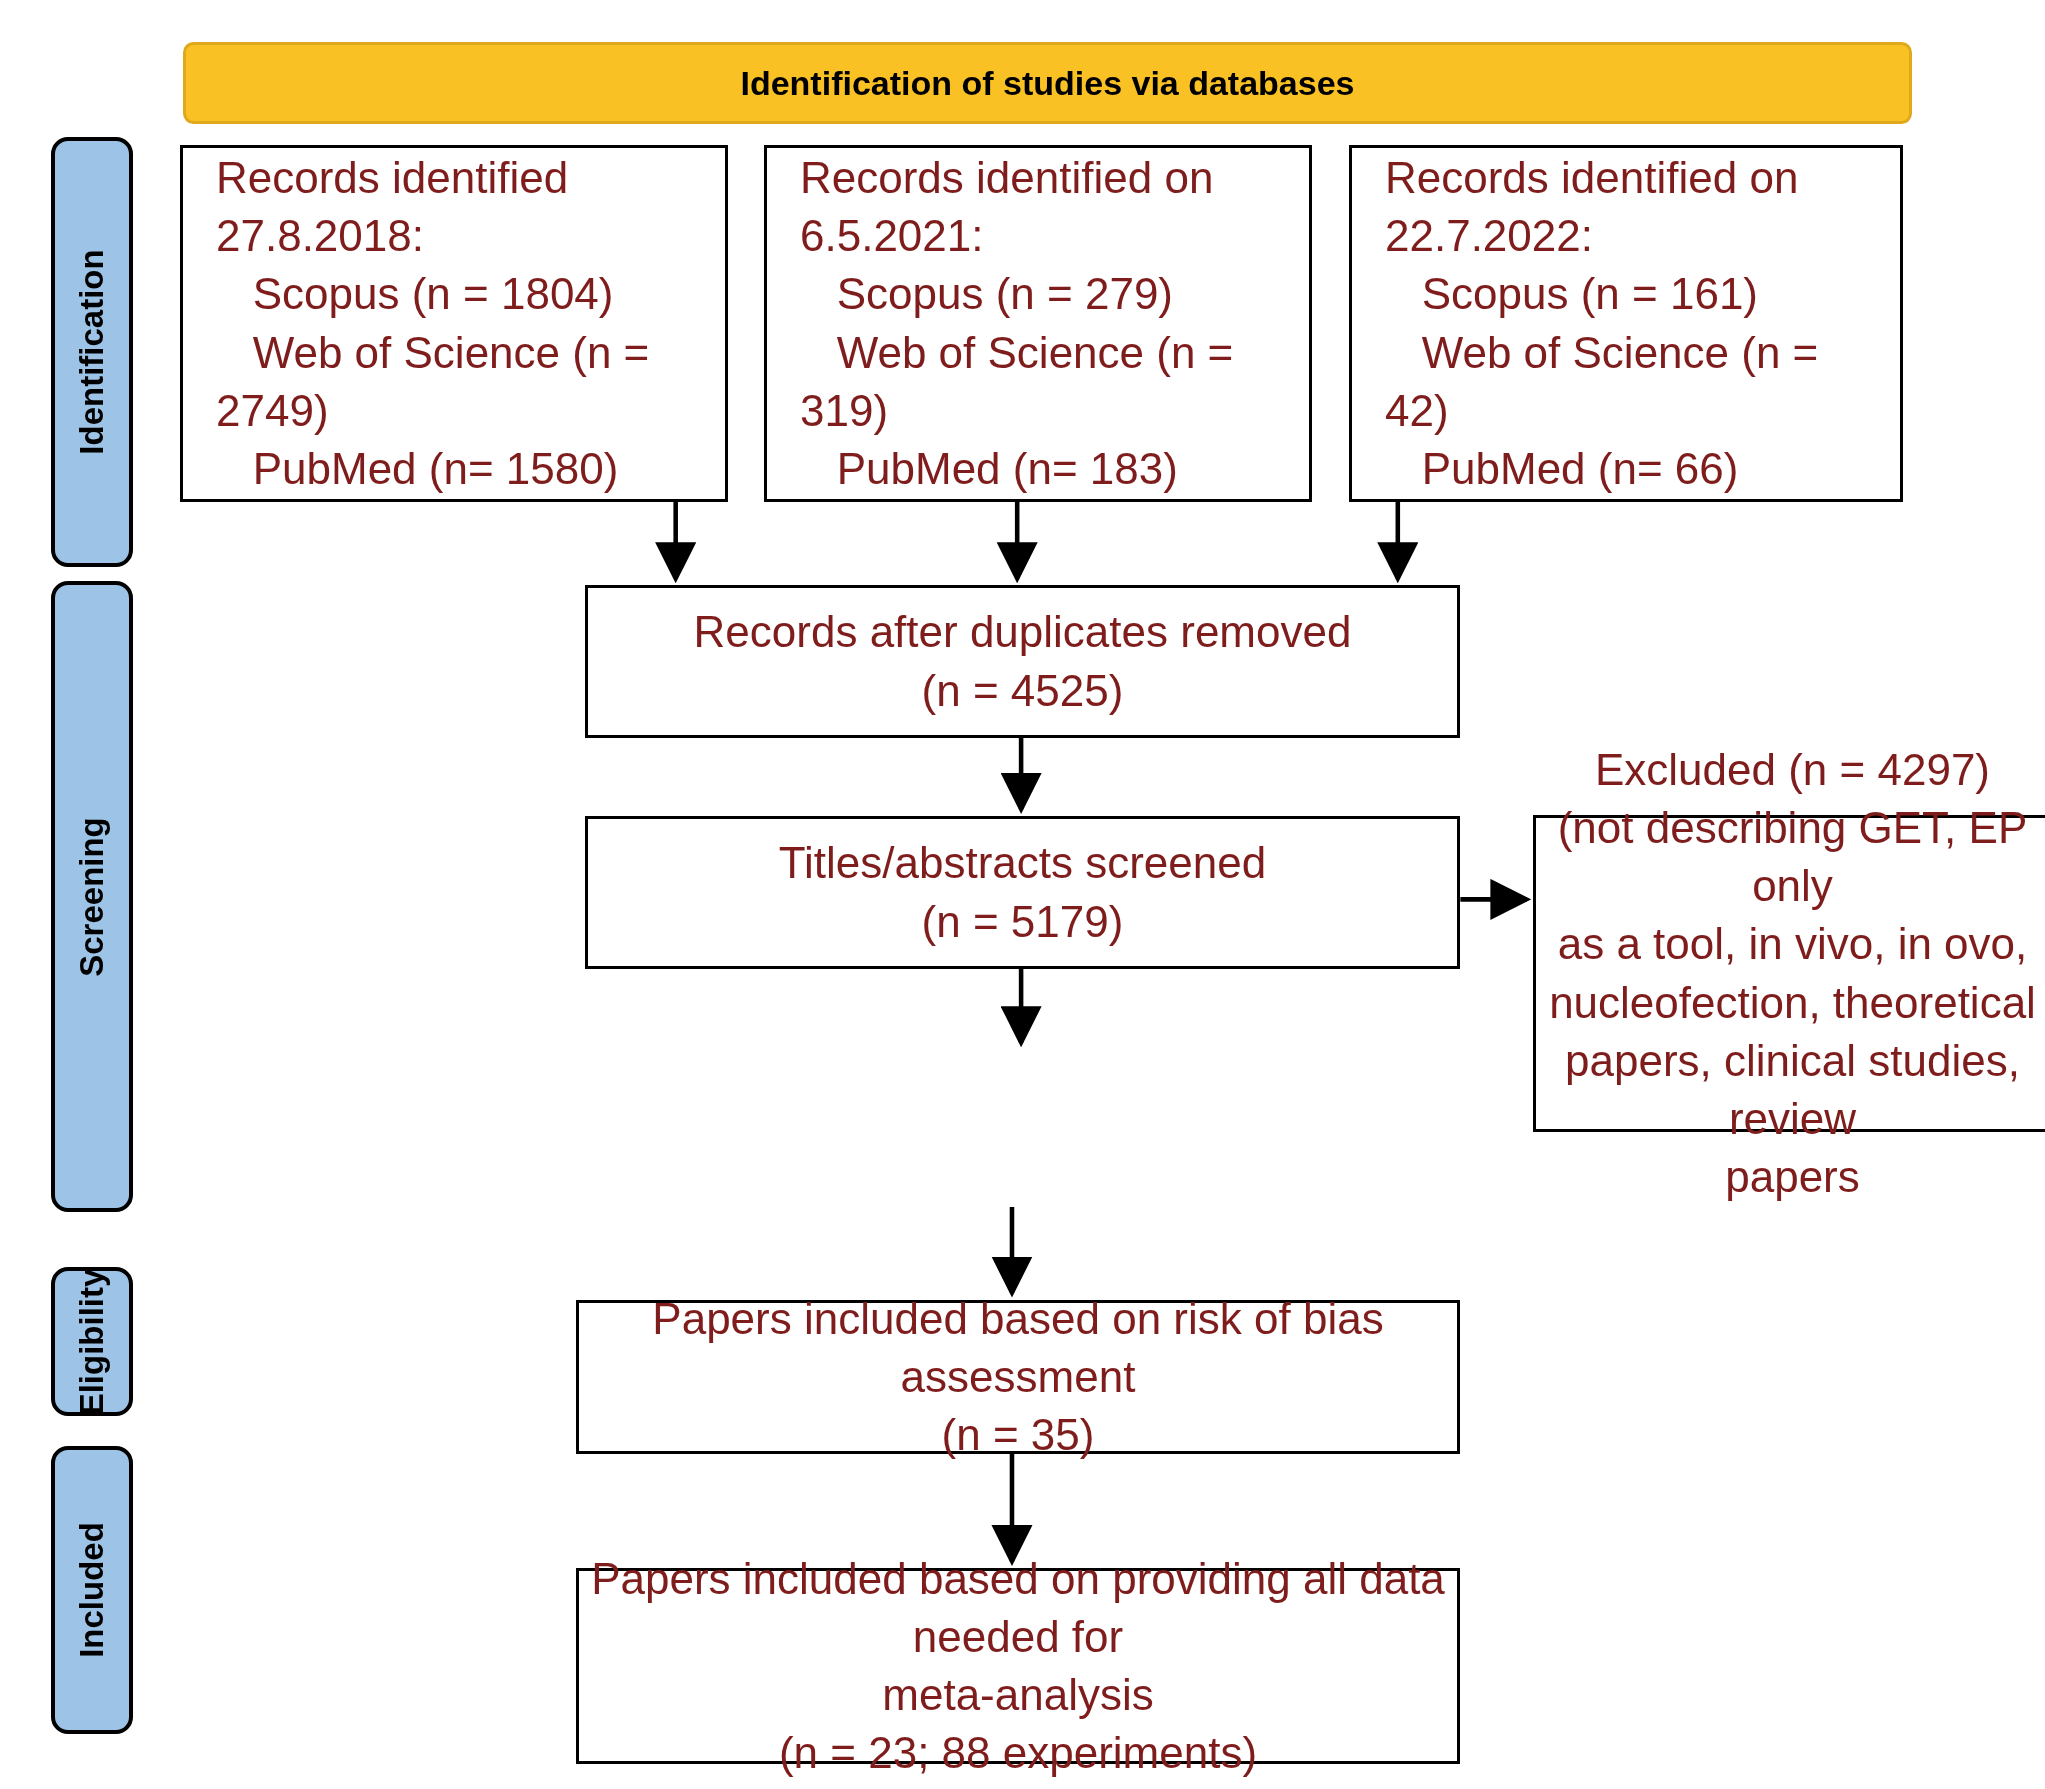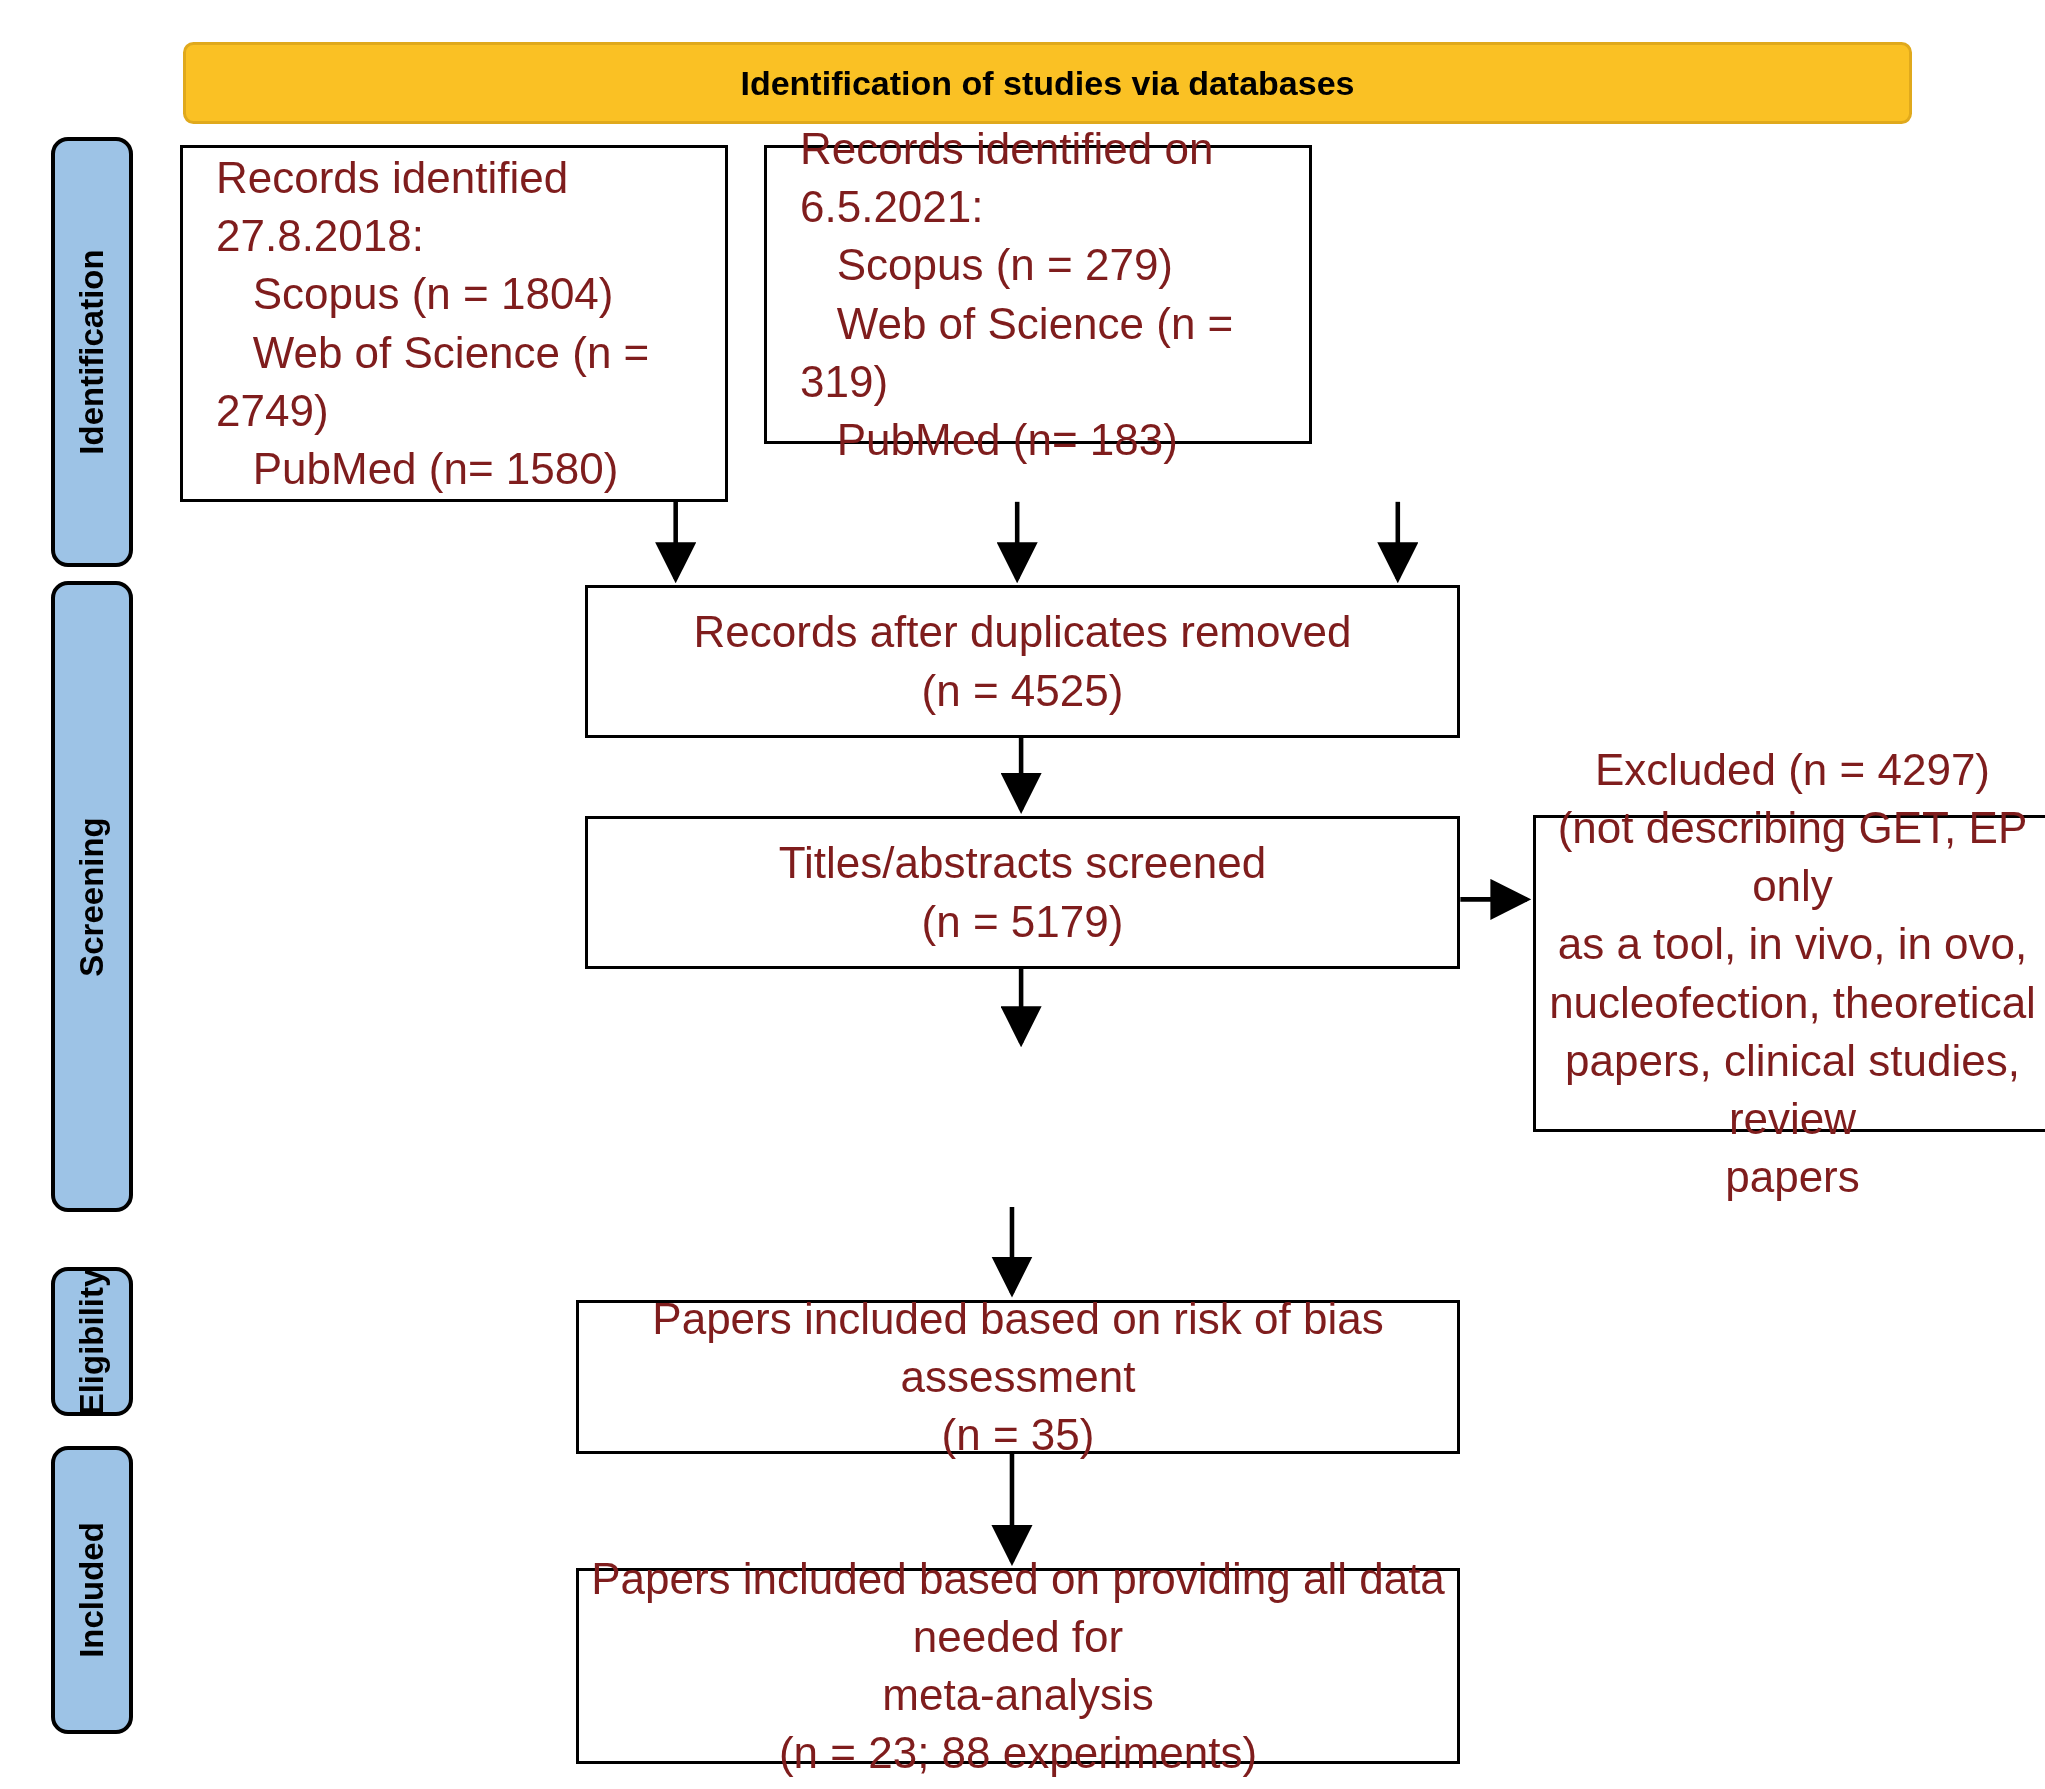--- a/index.html
+++ b/index.html
@@ -121,27 +121,33 @@
     <span class="stage-label">Included</span>
   </div>
 
   <div class="flow-box left-text" style="left:163px; top:145px; width:548px; height:357px;">
     <div class="box-text">Records identified 27.8.2018:
    Scopus (n = 1804)
    Web of Science (n = 2749)
    PubMed (n= 1580)</div>
   </div>
 
-  <div class="flow-box left-text" style="left:747px; top:145px; width:548px; height:299px;align-items:center;">
+  <div class="flow-box left-text" style="left:747px; top:145px; width:548px; height:357px;align-items:center;">
     <div class="box-text">Records identified on 6.5.2021:
    Scopus (n = 279)
    Web of Science (n = 319)
    PubMed (n= 183)</div>
   </div>
 
+  <div class="flow-box left-text" style="left:1332px; top:145px; width:554px; height:357px;">
+    <div class="box-text">Records identified on 22.7.2022:
+   Scopus (n = 161)
+   Web of Science (n = 42)
+   PubMed (n= 66)</div>
+  </div>
 
   <div class="flow-box center-text" style="left:568px; top:585px; width:875px; height:153px;">
     <div class="box-text">Records after duplicates removed
 (n = 4525)</div>
   </div>
 
   <div class="flow-box center-text" style="left:568px; top:816px; width:875px; height:153px;">
     <div class="box-text">Titles/abstracts screened
 (n = 5179)</div>
   </div>

